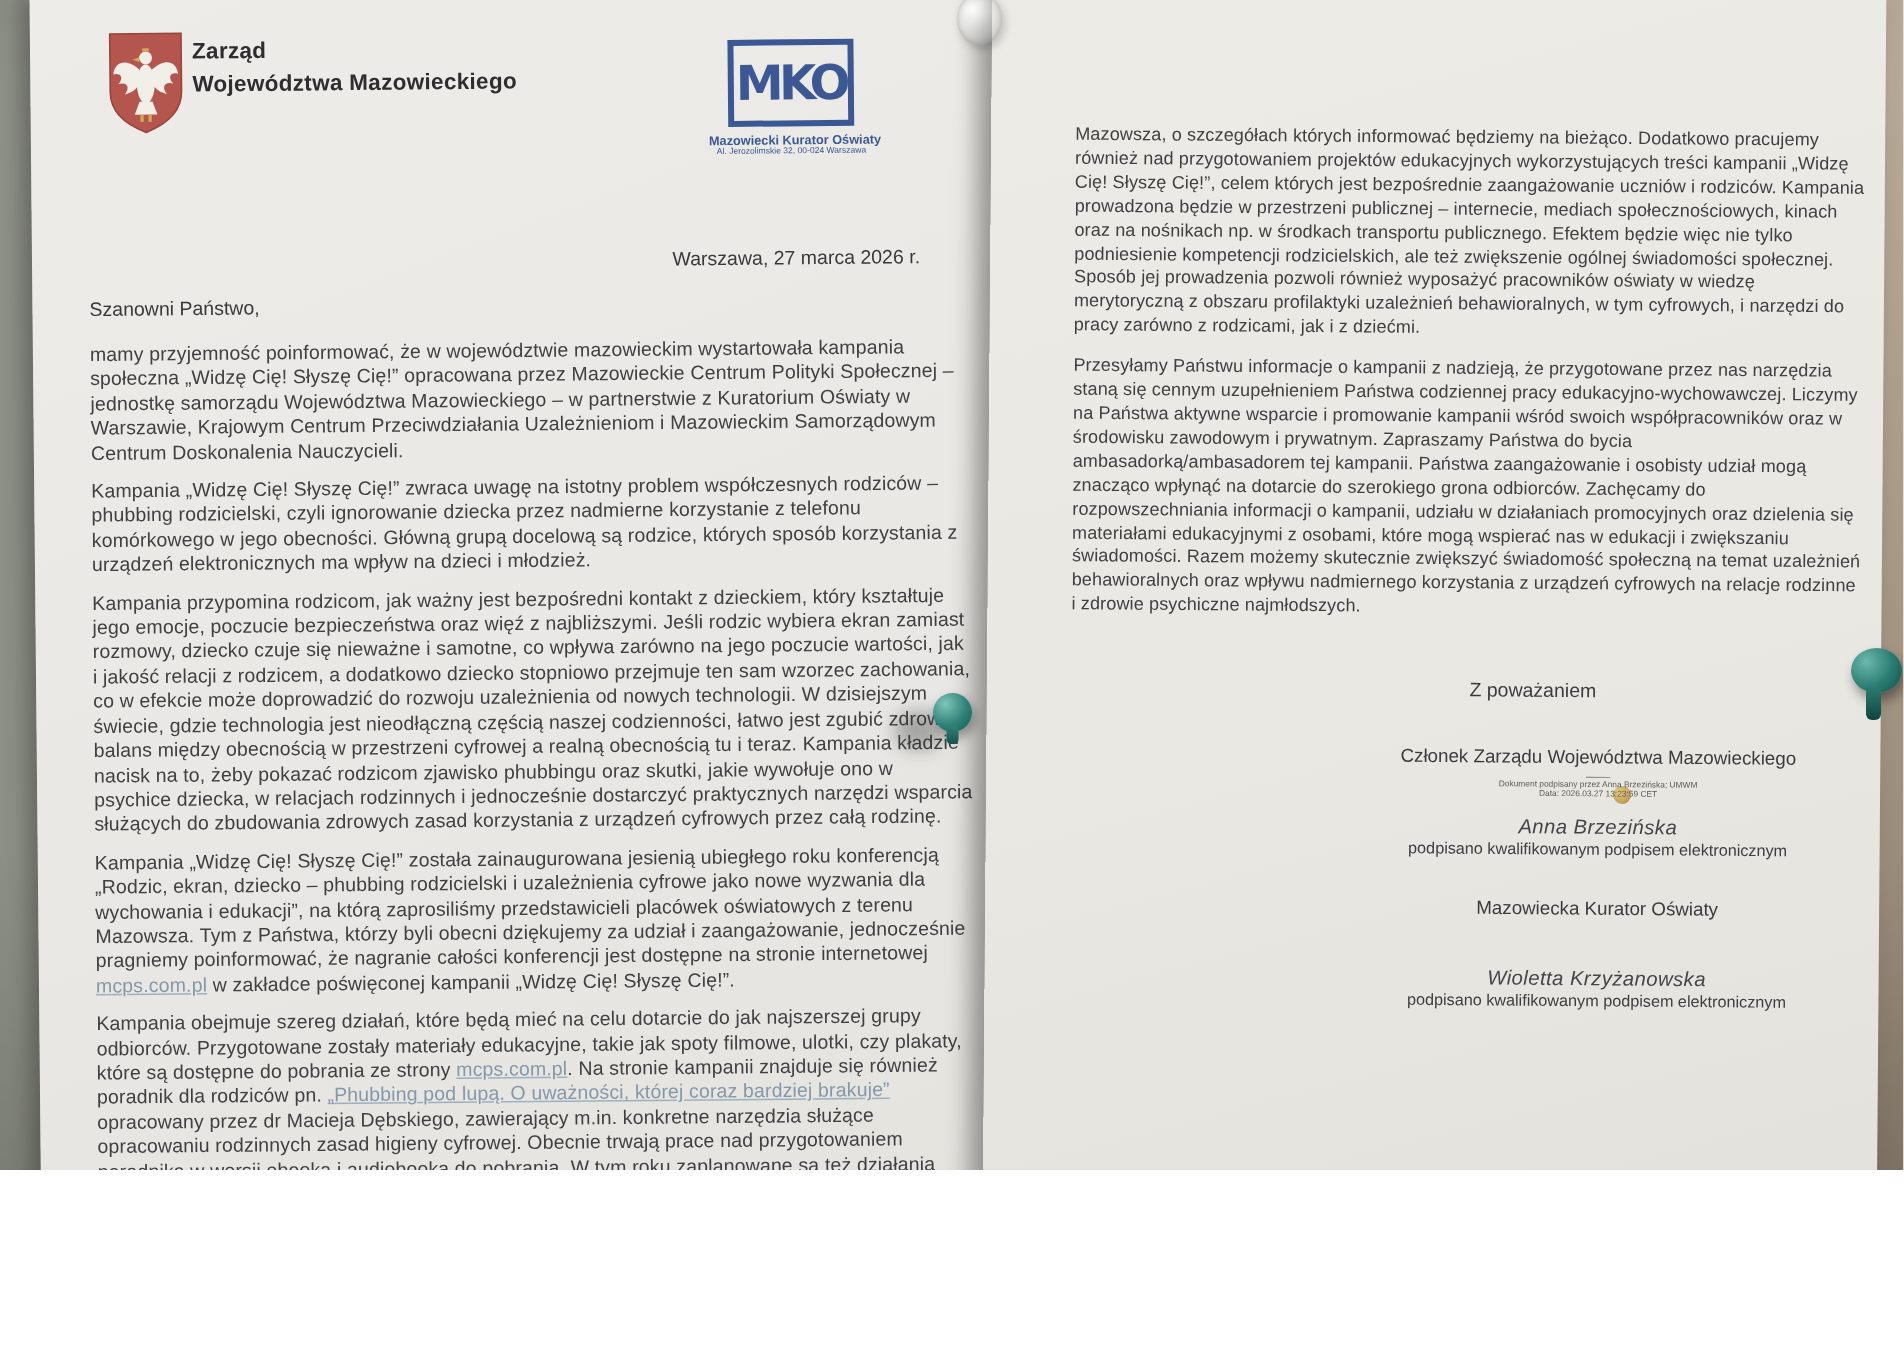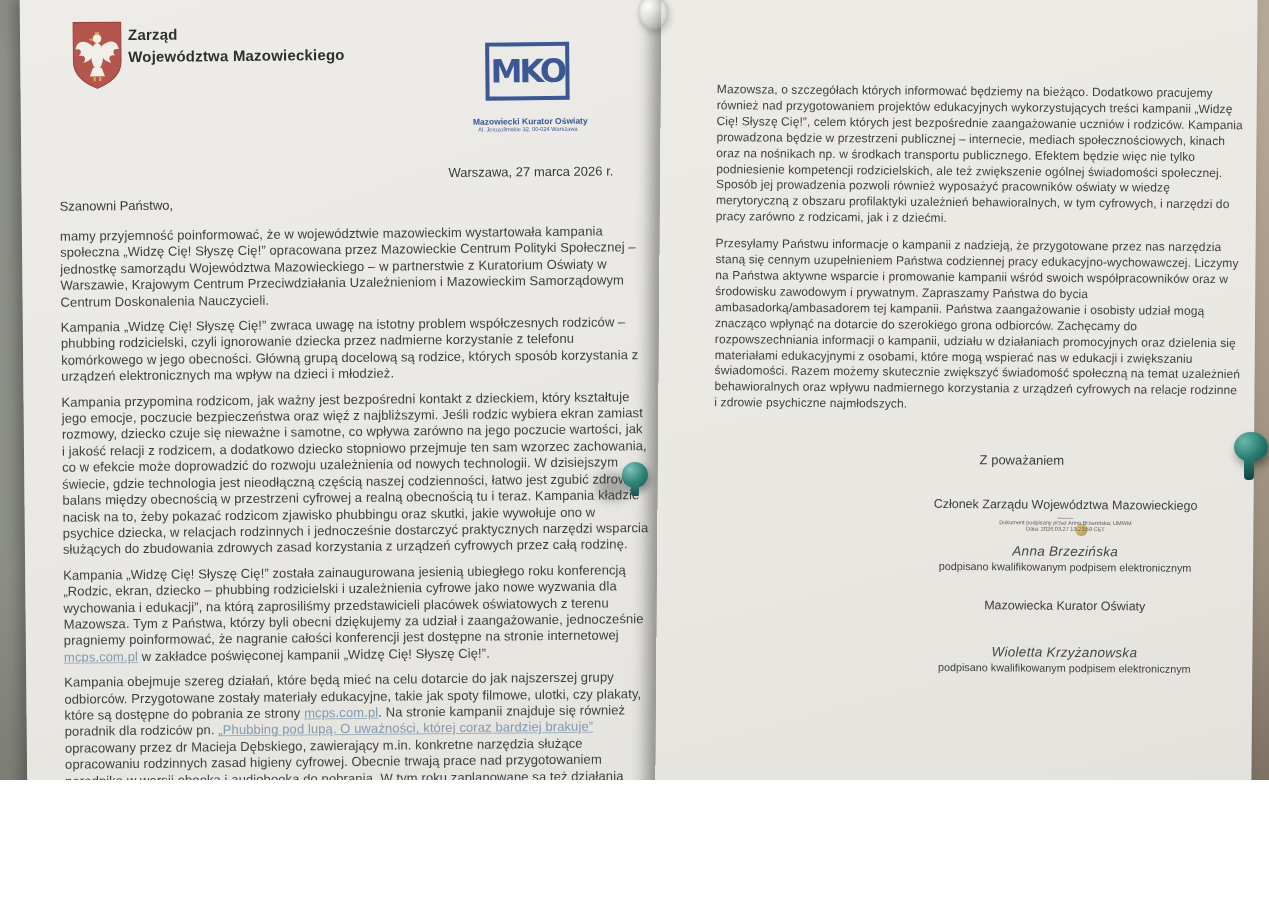--- a/index.html
+++ b/index.html
@@ -24,21 +24,21 @@
     left:658px; top:-6px; width:596px; height:912px;
     transform:rotate(0.45deg);
     background:linear-gradient(165deg,#ecebe6 0%,#e9e7e2 55%,#e2e0da 100%);
     box-shadow:-9px 2px 16px rgba(0,0,0,0.38); z-index:3;
   }
   
   .herb{position:absolute;left:50px;top:26px;width:54px;height:74px;}
   .sender{position:absolute;left:108px;top:32px;font-size:15px;font-weight:bold;
     color:#2e2e30;line-height:22px;letter-spacing:0.2px;}
   .mko{position:absolute;left:452px;top:38px;width:110px;text-align:center;}
-  .mko-box{width:76px;height:50px;border:4px solid #3b5794;margin:16px auto;
+  .mko-box{width:76px;height:50px;border:4px solid #3b5794;margin:0 auto;
     display:flex;align-items:center;justify-content:center;}
   .mko-letters{font-size:32px;font-weight:800;color:#3b5794;letter-spacing:-3px;
     font-family:"DejaVu Sans","Liberation Sans",sans-serif;}
   .mko-caption{margin-top:4px;font-size:8.5px;font-weight:bold;color:#3b5794;white-space:nowrap;}
   .mko-address{font-size:6px;color:#3b5794;white-space:nowrap;transform:scale(0.95);}
   .dateline{position:absolute;top:176px;right:50px;font-size:13px;color:#39393b;}
   .salutation{position:absolute;top:206px;left:38px;font-size:13px;color:#39393b;}
   
   .body1{position:absolute;top:236px;left:38px;width:586px;
     font-size:13px;line-height:16.4px;letter-spacing:0.1px;color:#404042;}

